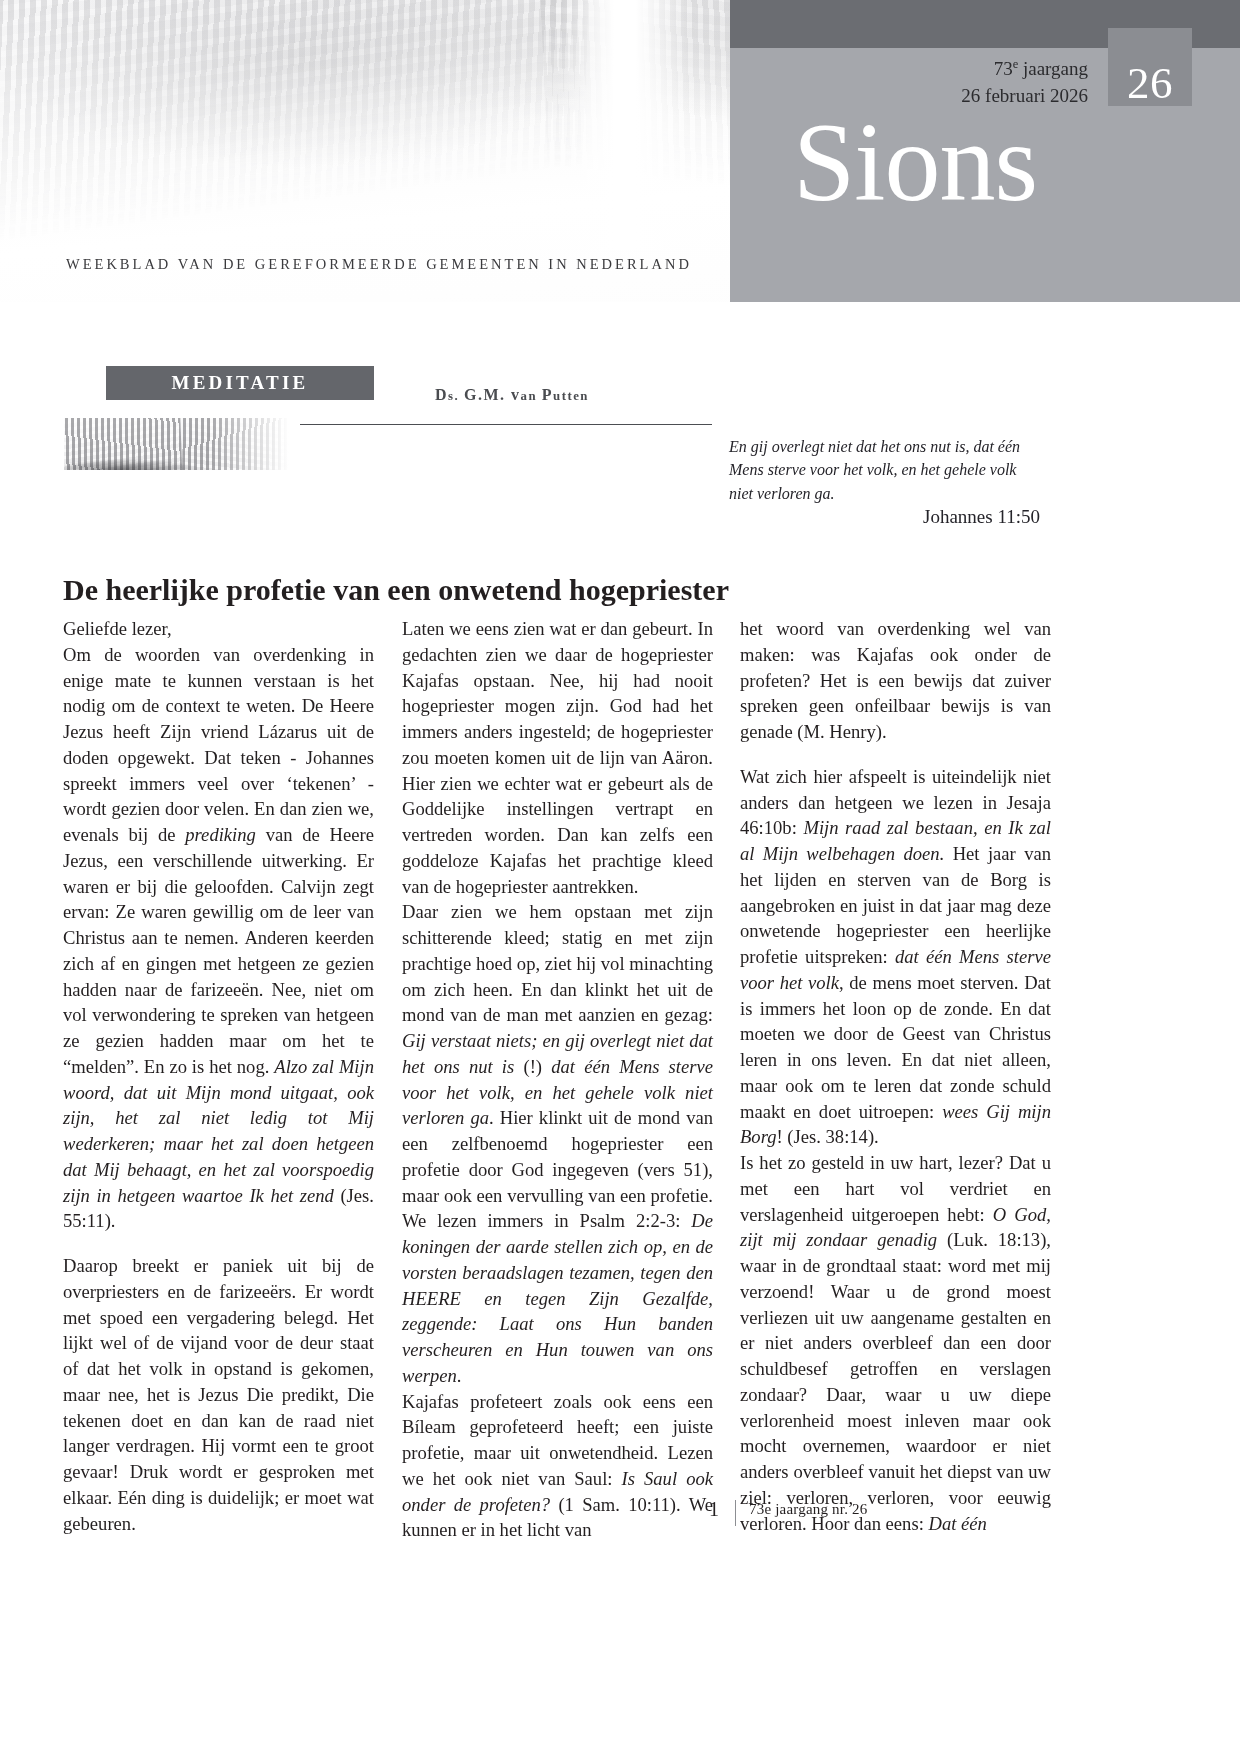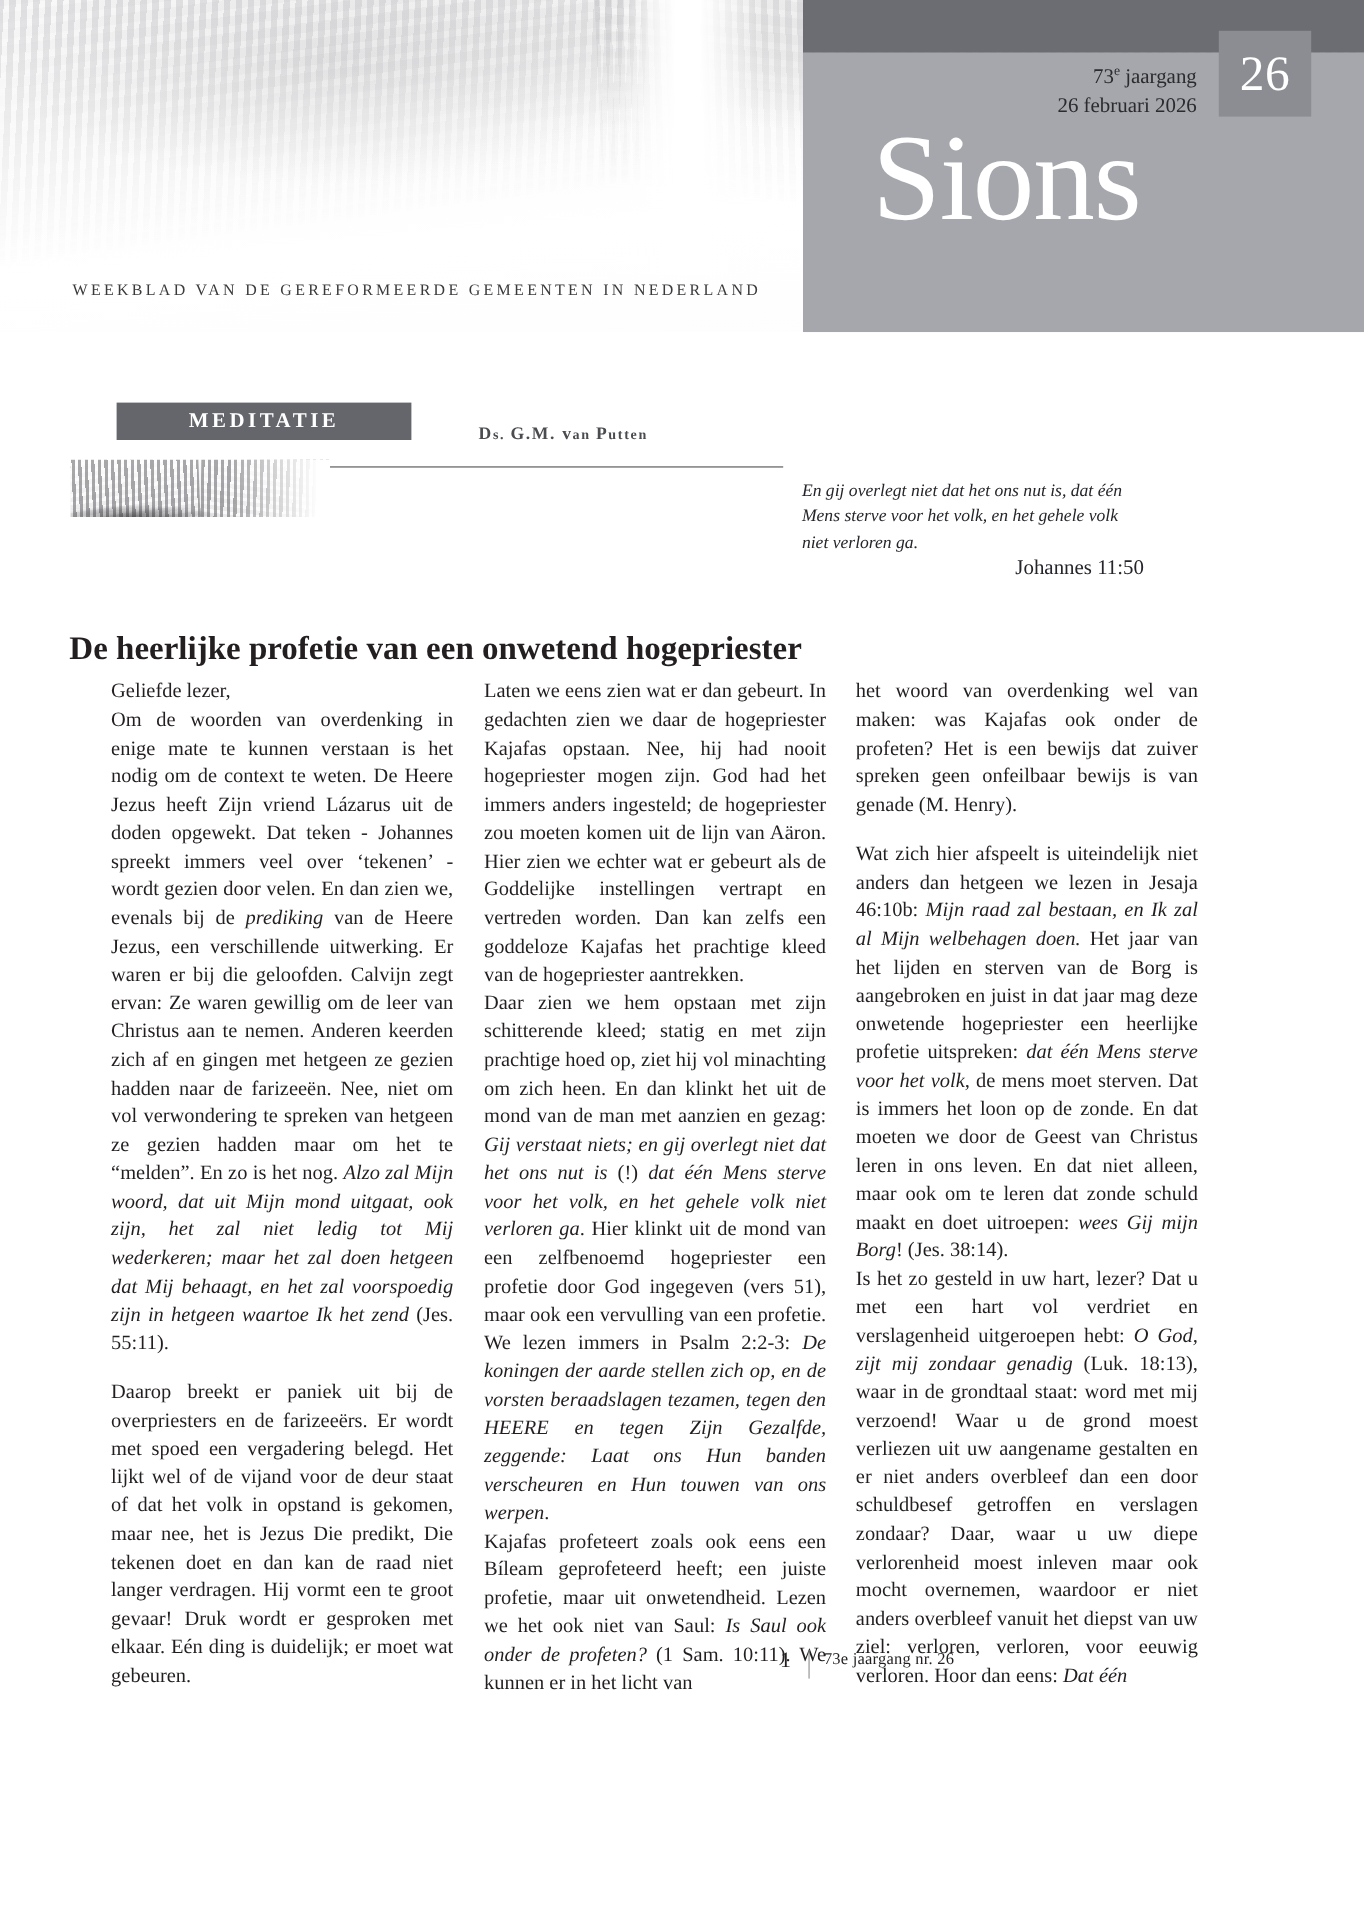--- a/index.html
+++ b/index.html
@@ -71,21 +71,21 @@
   
   .mh-panel {
     position: absolute; left: 730px; top: 48px;
     width: 510px; height: 254px;
     background: #a5a7ac;
   }
   .mh-issue-box {
     position: absolute; left: 1108px; top: 28px;
     width: 84px; height: 78px;
     background: #8b8d92;
-    display: flex; align-items: center; justify-content: center;
+    display: flex; align-items: flex-end; justify-content: center;
   }
   .mh-issue-num {
     color: #ffffff;
     font-size: 45px; line-height: 1;
     letter-spacing: 0.5px;
   }
   .mh-meta {
     position: absolute; right: 152px; top: 56px;
     text-align: right;
     font-size: 19px; line-height: 1.42;
@@ -201,21 +201,20 @@
     width: 1116px; height: 870px;
   }
   .col {
     position: absolute; top: 0; width: 311px;
     font-size: 18.6px;
     line-height: 1.385;
     text-align: justify;
     text-justify: inter-word;
     hyphens: manual;
     color: #231f20;
-    margin-left: 38px;
   }
   .col.c1 { left: 0px; }
   .col.c2 { left: 339px; }
   .col.c3 { left: 677px; }
   .col p { margin: 0; }
   .col p.gap { margin-top: 19px; }
   .col i, .col em { font-style: italic; }
 
   
   .footer {

